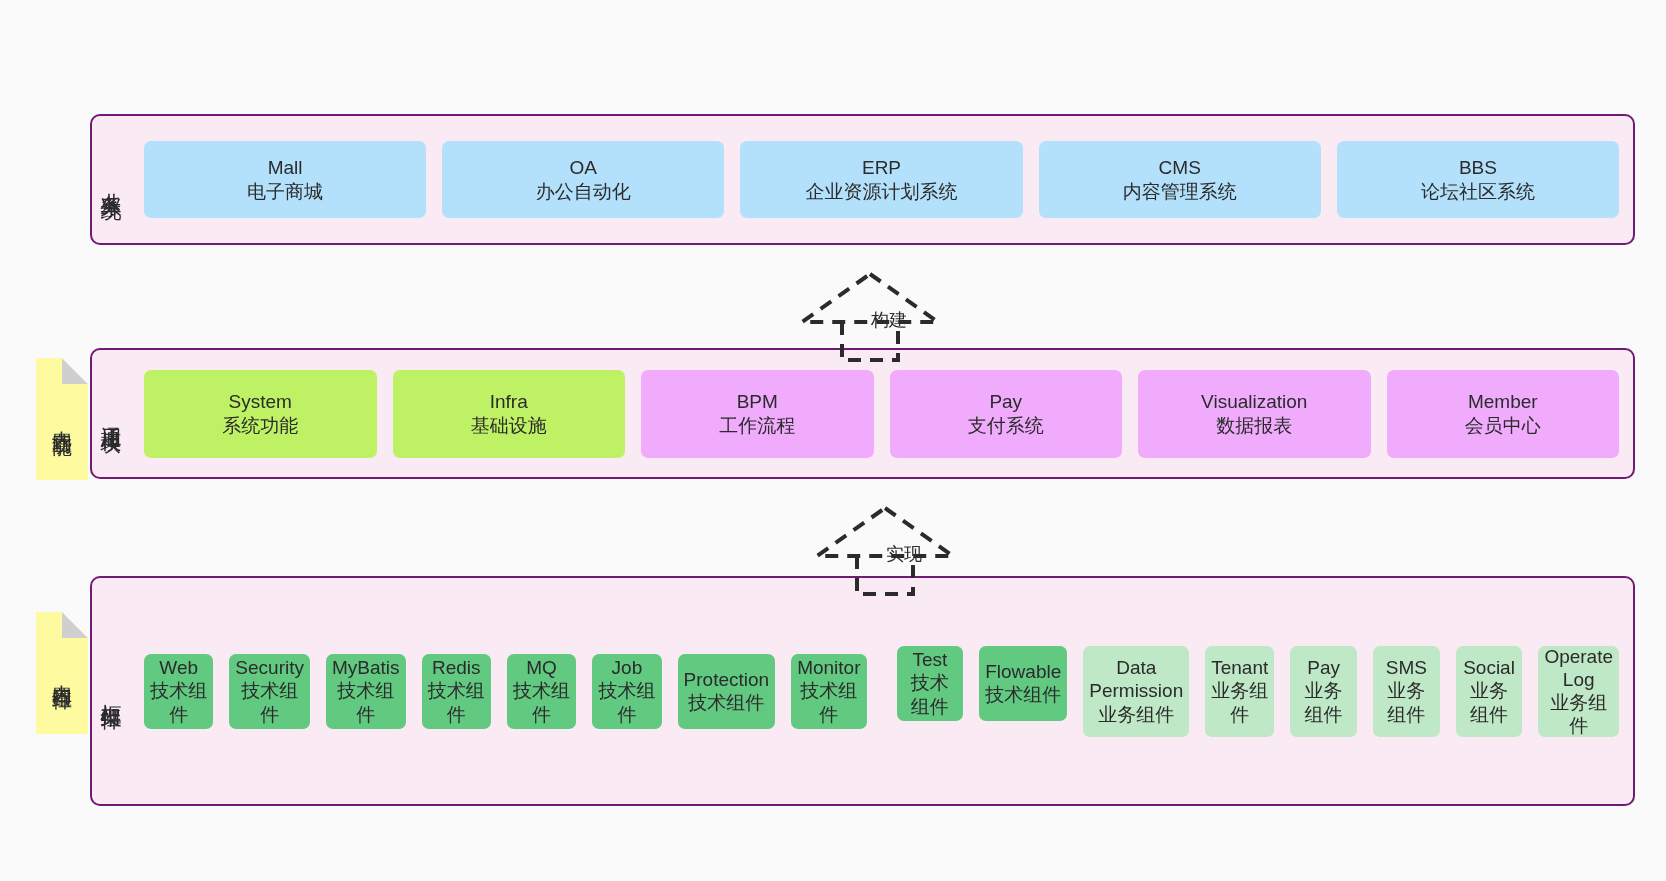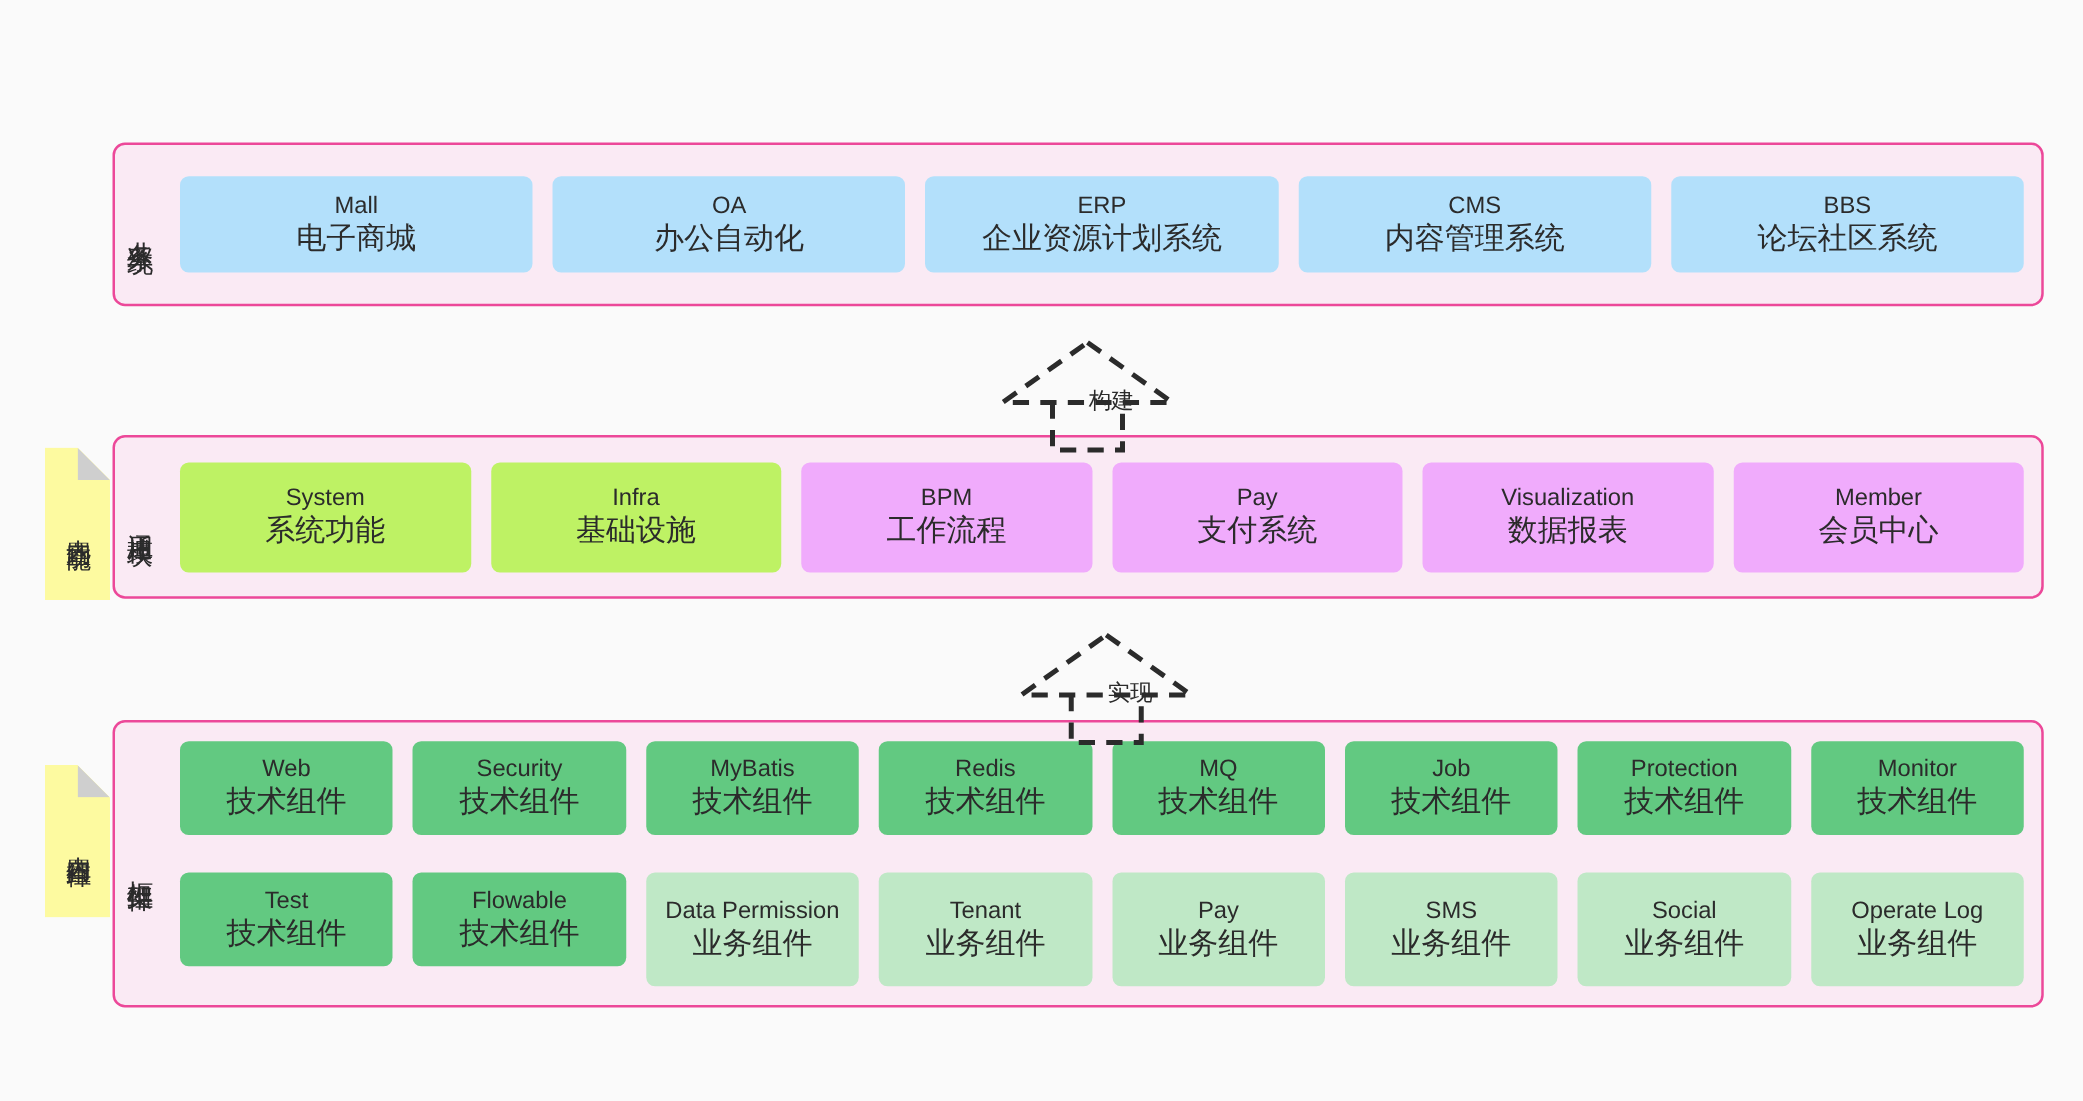--- a/index.html
+++ b/index.html
@@ -8,21 +8,21 @@
     background: #fafafa;
     font-family: "Liberation Sans", "DejaVu Sans", sans-serif;
     overflow: hidden;
   }
   #canvas { position: relative; width: 1666px; height: 881px; background: #fafafa; }
 
   
   .layer {
     position: absolute;
     background: #faeaf4;
-    border: 2px solid #ec4899;
+    border: 2px solid #701a75;
     border-radius: 10px;
     display: flex;
     align-items: stretch;
   }
   .layer-title {
     flex: 0 0 auto;
     width: 38px;
     display: flex;
     align-items: center;
     justify-content: center;
@@ -35,21 +35,20 @@
     padding: 4px 0;
   }
   .layer-body {
     flex: 1 1 auto;
     display: flex;
     align-items: center;
     gap: 16px;
     padding: 0 14px;
   }
   .layer-body.two-rows {
-    flex-direction: column;
     justify-content: center;
     gap: 30px;
   }
   .row {
     display: flex;
     width: 100%;
     gap: 16px;
   }
 
   
@@ -59,21 +58,21 @@
     display: flex;
     flex-direction: column;
     align-items: center;
     justify-content: center;
     text-align: center;
     color: #2b2b2b;
     line-height: 1.22;
     padding: 4px 6px;
   }
   .card .t-en { font-size: 19px; }
-  .card .t-cn { font-size: 24px; }
+  .card .t-cn { font-size: 19px; }
 
   .card.blue      { background: #b3e0fb; height: 77px; }
   .card.red       { background: #bef264; height: 88px; }
   .card.pink      { background: #f0abfc; height: 88px; }
   .card.green     { background: #62c981; height: 75px; }
   .card.lightgreen{ background: #bfe8c6; height: 91px; }
 
   
   .note {
     position: absolute;

